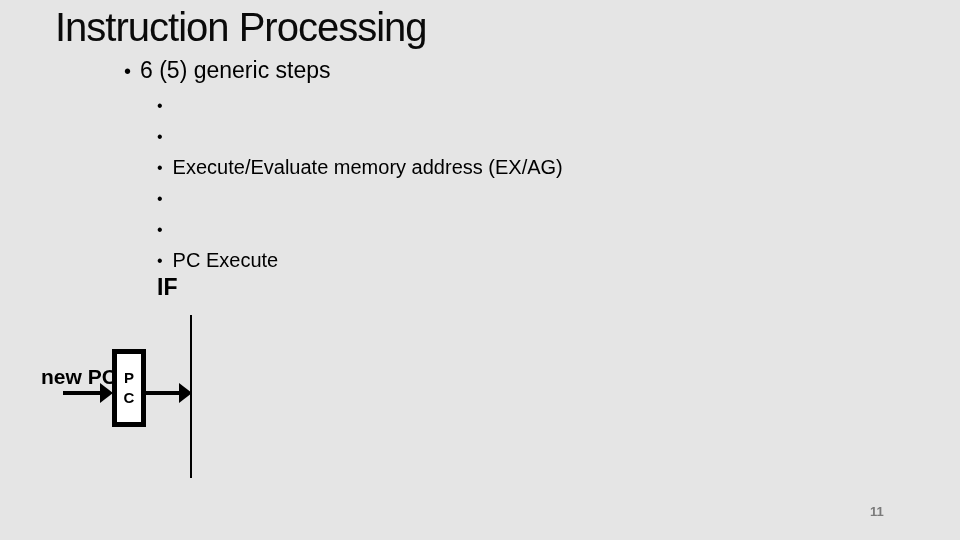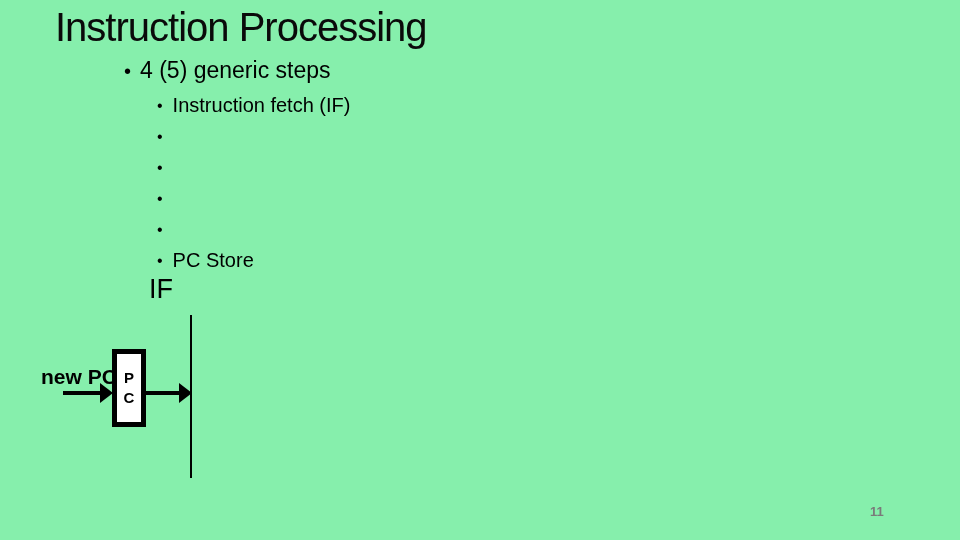--- a/index.html
+++ b/index.html
@@ -1,21 +1,21 @@
 <!DOCTYPE html>
 <html><head>
 <meta charset="utf-8">
 <style>
   * { margin: 0; padding: 0; box-sizing: border-box; }
   html, body { background: #ffffff; }
   .slide {
     position: relative;
     width: 960px;
     height: 540px;
-    background: #86efac;
+    background: #e5e5e5;
     overflow: hidden;
     font-family: "Liberation Sans", sans-serif;
     color: #000000;
   }
   .title {
     position: absolute;
     left: 55px;
     top: 5px;
     font-size: 40px;
     font-weight: 400;
@@ -44,24 +44,24 @@
     height: 31px;
     display: flex;
     align-items: center;
     gap: 10px;
     font-size: 20px;
     white-space: nowrap;
   }
   .steps li .dot { font-size: 16px; }
   .stage-label {
     position: absolute;
-    left: 149px;
+    left: 157px;
     top: 274px;
-    font-size: 27px;
-    font-weight: 400;
+    font-size: 23px;
+    font-weight: 700;
   }
   .vline {
     position: absolute;
     left: 190px;
     top: 315px;
     width: 2px;
     height: 163px;
     background: #000000;
   }
   .new-pc {
@@ -124,43 +124,43 @@
 </style>
 </head>
 <body>
 
 <div class="slide">
 
   <div class="title">Instruction Processing</div>
 
   <div class="main-bullet">
     <span class="dot">•</span>
-    <span>4 (5) generic steps</span>
+    <span>6 (5) generic steps</span>
   </div>
 
   <ul class="steps">
     <li>
       <span class="dot">•</span>
-      <span>Instruction fetch (IF)</span>
+    </li>
+    <li>
+      <span class="dot">•</span>
+    </li>
+    <li>
+      <span class="dot">•</span>
+      <span>Execute/Evaluate memory address (EX/AG)</span>
     </li>
     <li>
       <span class="dot">•</span>
     </li>
     <li>
       <span class="dot">•</span>
     </li>
     <li>
       <span class="dot">•</span>
-    </li>
-    <li>
-      <span class="dot">•</span>
-    </li>
-    <li>
-      <span class="dot">•</span>
-      <span>PC Store</span>
+      <span>PC Execute</span>
     </li>
   </ul>
 
   <div class="stage-label">IF</div>
 
   <div>
     <div class="new-pc">new PC</div>
 
     <div class="arrow arrow-in">
       <div class="shaft"></div>

